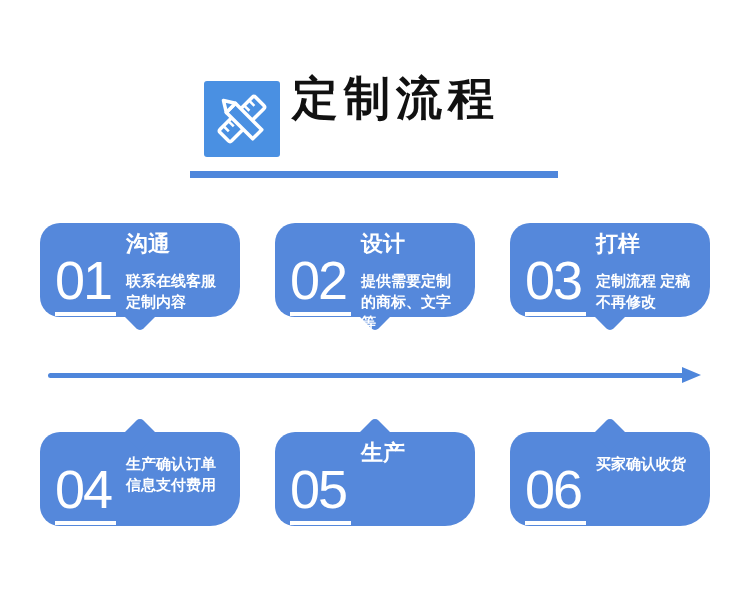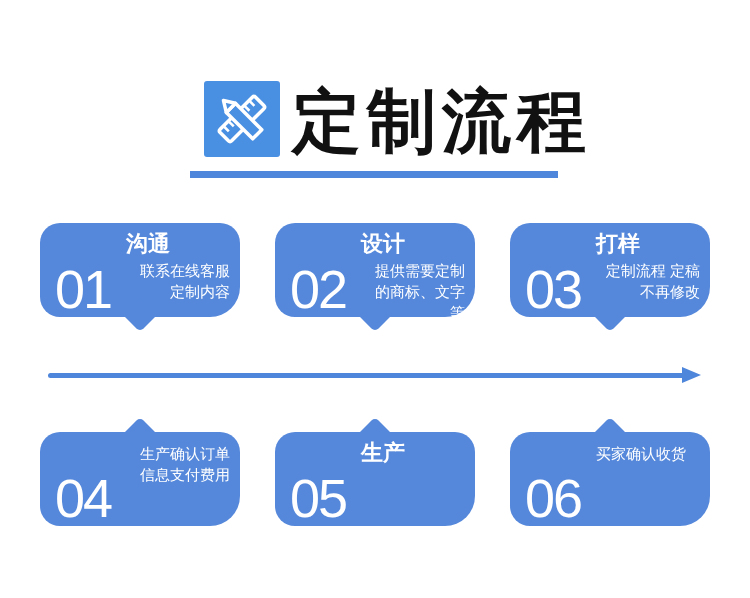--- a/index.html
+++ b/index.html
@@ -17,22 +17,22 @@
 
   
   .hdr-icon {
     position:absolute; left:204px; top:81px;
     width:76px; height:76px;
     background:var(--icon-blue);
     border-radius:3px;
     display:flex; align-items:center; justify-content:center;
   }
   .hdr-title {
-    position:absolute; left:292px; top:84px;
-    font-size:69px; font-weight:900; letter-spacing:6px;
+    position:absolute; left:292px; top:73px;
+    font-size:46px; font-weight:900; letter-spacing:6px;
     color:var(--title-black); line-height:1.1; white-space:nowrap;
   }
   .hdr-rule {
     position:absolute; left:190px; top:171px;
     width:368px; height:7px;
     background:var(--accent-blue);
   }
 
   
   .row {
@@ -55,29 +55,29 @@
     background:var(--card-blue);
     transform:rotate(45deg);
   }
   .row1 .tail { bottom:-10px; border-radius:0 0 5px 0; }
   .row2 .tail { top:-10px;    border-radius:5px 0 0 0; }
 
   .card-inner { display:flex; padding:6px 10px 0 15px; position:relative; z-index:1; }
   .num {
     font-size:54px; line-height:1; font-weight:400;
     letter-spacing:-2px;
-    margin-top:33px;
+    margin-top:24px;
     border-bottom:4px solid #ffffff;
     padding:0 5px 5px 0;
     height:-moz-fit-content; height:fit-content;
     white-space:nowrap;
   }
   .txt { margin-left:10px; padding-top:2px; min-width:0; }
   .step-title { font-size:22px; font-weight:700; line-height:1.2; white-space:nowrap; }
-  .step-desc  { font-size:15px; font-weight:400; line-height:1.4; margin-top:3px; max-width:118px; word-break:break-all;text-align:right; }
+  .step-desc  { font-size:15px; font-weight:700; line-height:1.4; margin-top:13px; max-width:118px; word-break:break-all; }
 
   
   .arrow-line {
     position:absolute; left:48px; top:373px;
     width:636px; height:5px;
     background:var(--accent-blue); border-radius:3px;
   }
   .arrow-head {
     position:absolute; left:682px; top:367px;
     width:0; height:0;

